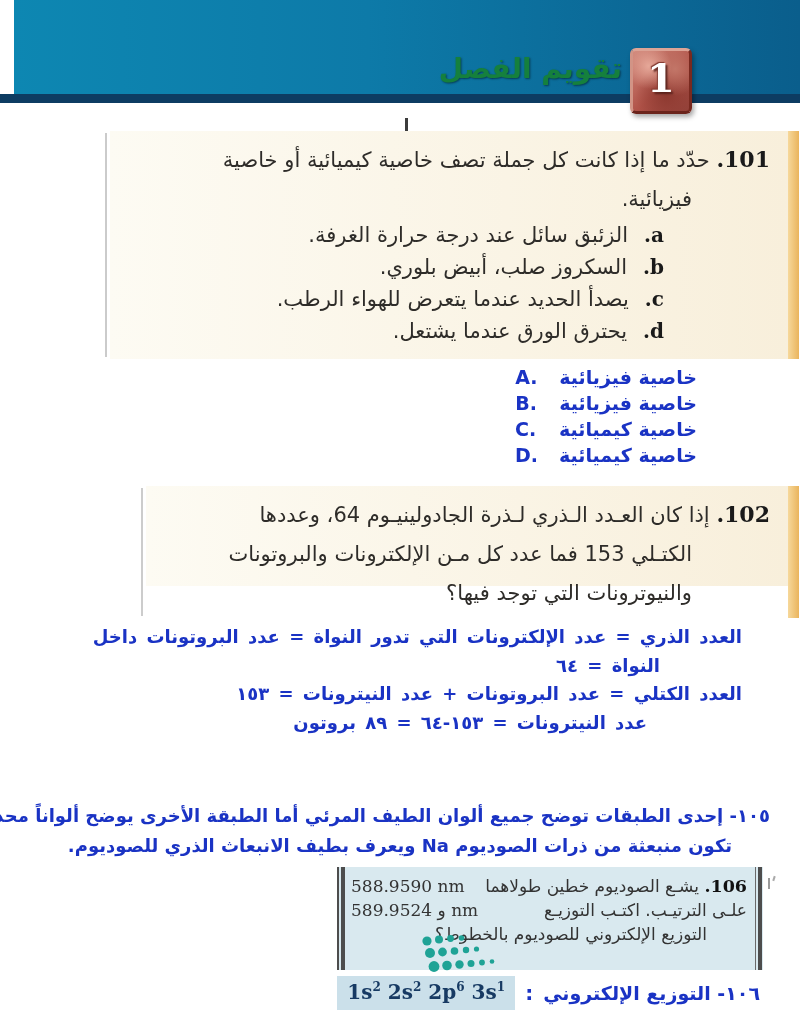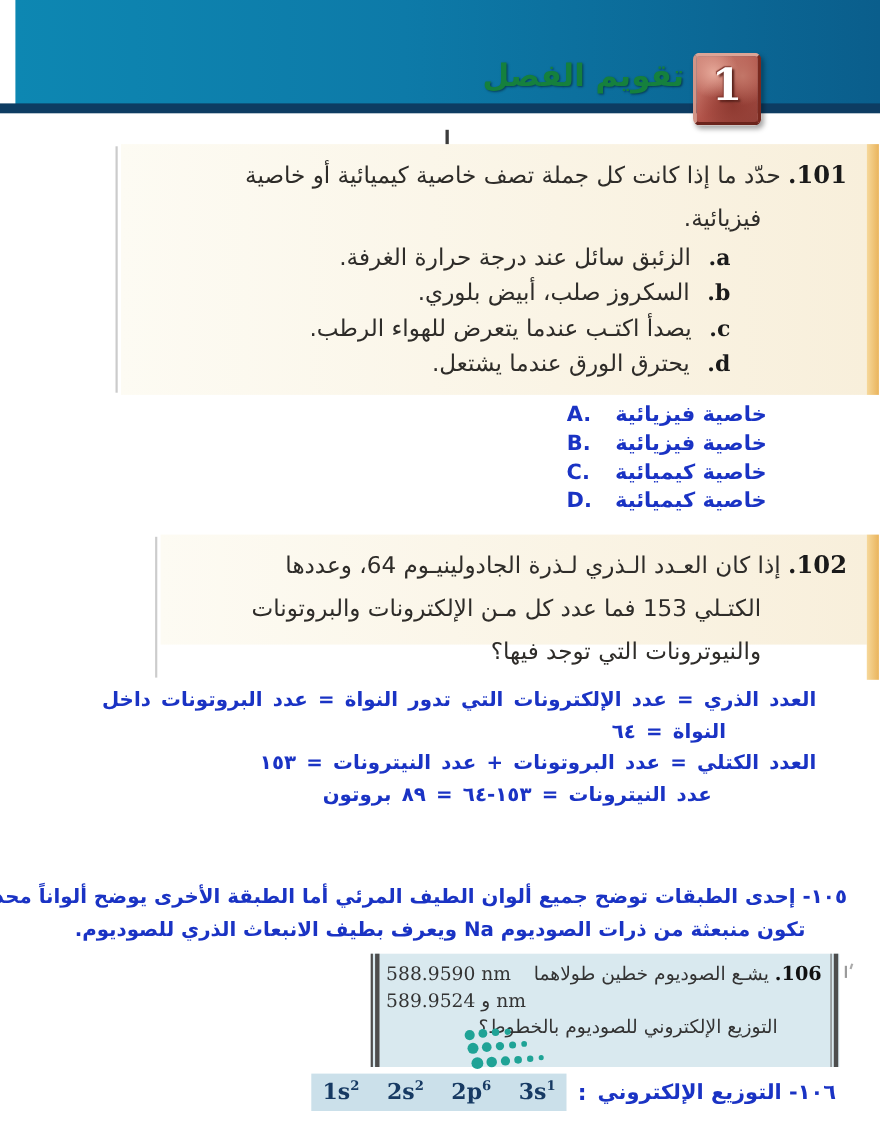--- a/index.html
+++ b/index.html
@@ -88,21 +88,21 @@
   .q106-l3,.q106-l4{direction:rtl;text-align:right;}
   .q106-l4{padding-left:0;padding-right:40px;}
 
   .dots{position:absolute;left:420px;top:933px;color:var(--teal-dots);}
 
   
   .ans106{position:absolute;right:40px;top:976px;display:flex;direction:ltr;
           align-items:center;gap:10px;}
   .chip{background:var(--chip-bg);color:var(--chip-text);font-family:"DejaVu Serif",serif;
         font-weight:bold;font-size:20px;padding:4px 10px 6px 10px;direction:ltr;white-space:nowrap;}
-  .chip .grp{margin-left:25px;}
+  .chip .grp{margin-left:7px;}
   .chip .grp:first-child{margin-left:0;}
   .chip sup{font-size:12px;}
   .colon{font-size:20px;}
   .ans106-label{direction:rtl;font-size:19px;}
 </style>
 </head>
 <body>
 
 <div class="page">
 
@@ -116,21 +116,21 @@
   <div class="tick-a"></div>
 
   <div class="grayline1"></div>
   <div class="q101 cream">
     <div class="qp">
       <div class="ql"><span class="qnum">101.</span>
            <span>حدّد ما إذا كانت كل جملة تصف خاصية كيميائية أو خاصية</span></div>
       <div class="ql hang">فيزيائية.</div>
       <div class="qitem"><span class="qlet">a.</span><span>الزئبق سائل عند درجة حرارة الغرفة.</span></div>
       <div class="qitem"><span class="qlet">b.</span><span>السكروز صلب، أبيض بلوري.</span></div>
-      <div class="qitem"><span class="qlet">c.</span><span>يصدأ اكتـب عندما يتعرض للهواء الرطب.</span></div>
+      <div class="qitem"><span class="qlet">c.</span><span>يصدأ الحديد عندما يتعرض للهواء الرطب.</span></div>
       <div class="qitem"><span class="qlet">d.</span><span>يحترق الورق عندما يشتعل.</span></div>
     </div>
   </div>
   <div class="orange-strip os1"></div>
 
   <div class="ansAD blue">
     <div class="ansrow">
       <span class="anslet">A.</span>
       <span class="anstxt">خاصية فيزيائية</span>
       </div>
@@ -178,20 +178,21 @@
     <div class="vbar b3"></div>
     <div class="vbar-thin b4"></div>
     <div class="q106-text">
       <div class="q106-line flexline">
         <span class="ltrspan">588.9590 nm</span>
         <span class="rtlspan"><span class="fignum">106.</span>
               <span>يشـع الصوديوم خطين طولاهما</span></span>
       </div>
       <div class="q106-line flexline">
         <span class="ltrspan">و 589.9524 nm</span>
+        <span class="rtlspan">علـى الترتيـب. اكتـب التوزيـع</span>
       </div>
       <div class="q106-line q106-l4">التوزيع الإلكتروني للصوديوم بالخطوط؟</div>
     </div>
   </div>
 
   <svg class="dots" width="84" height="42" viewBox="0 0 84 42">
     <circle cx="7" cy="8" r="4.6" fill="currentColor"></circle>
       <circle cx="19" cy="6.5" r="4" fill="currentColor"></circle>
     <circle cx="30.5" cy="5.5" r="3.4" fill="currentColor"></circle>
       <circle cx="41.5" cy="5" r="2.8" fill="currentColor"></circle>

